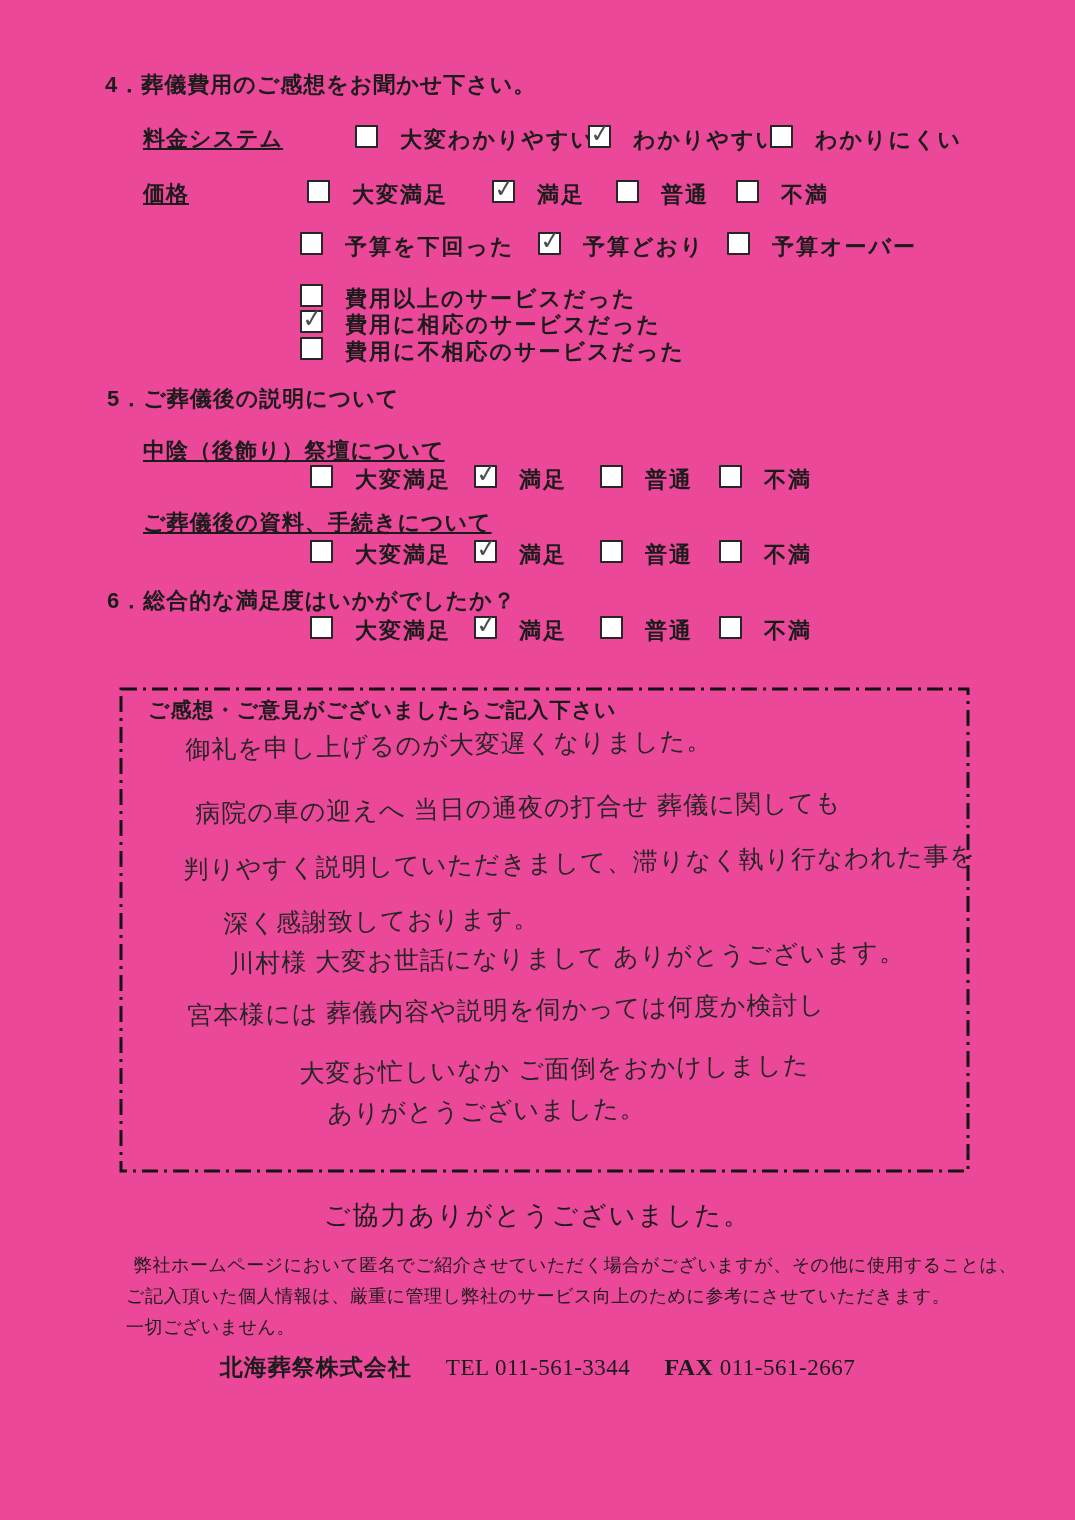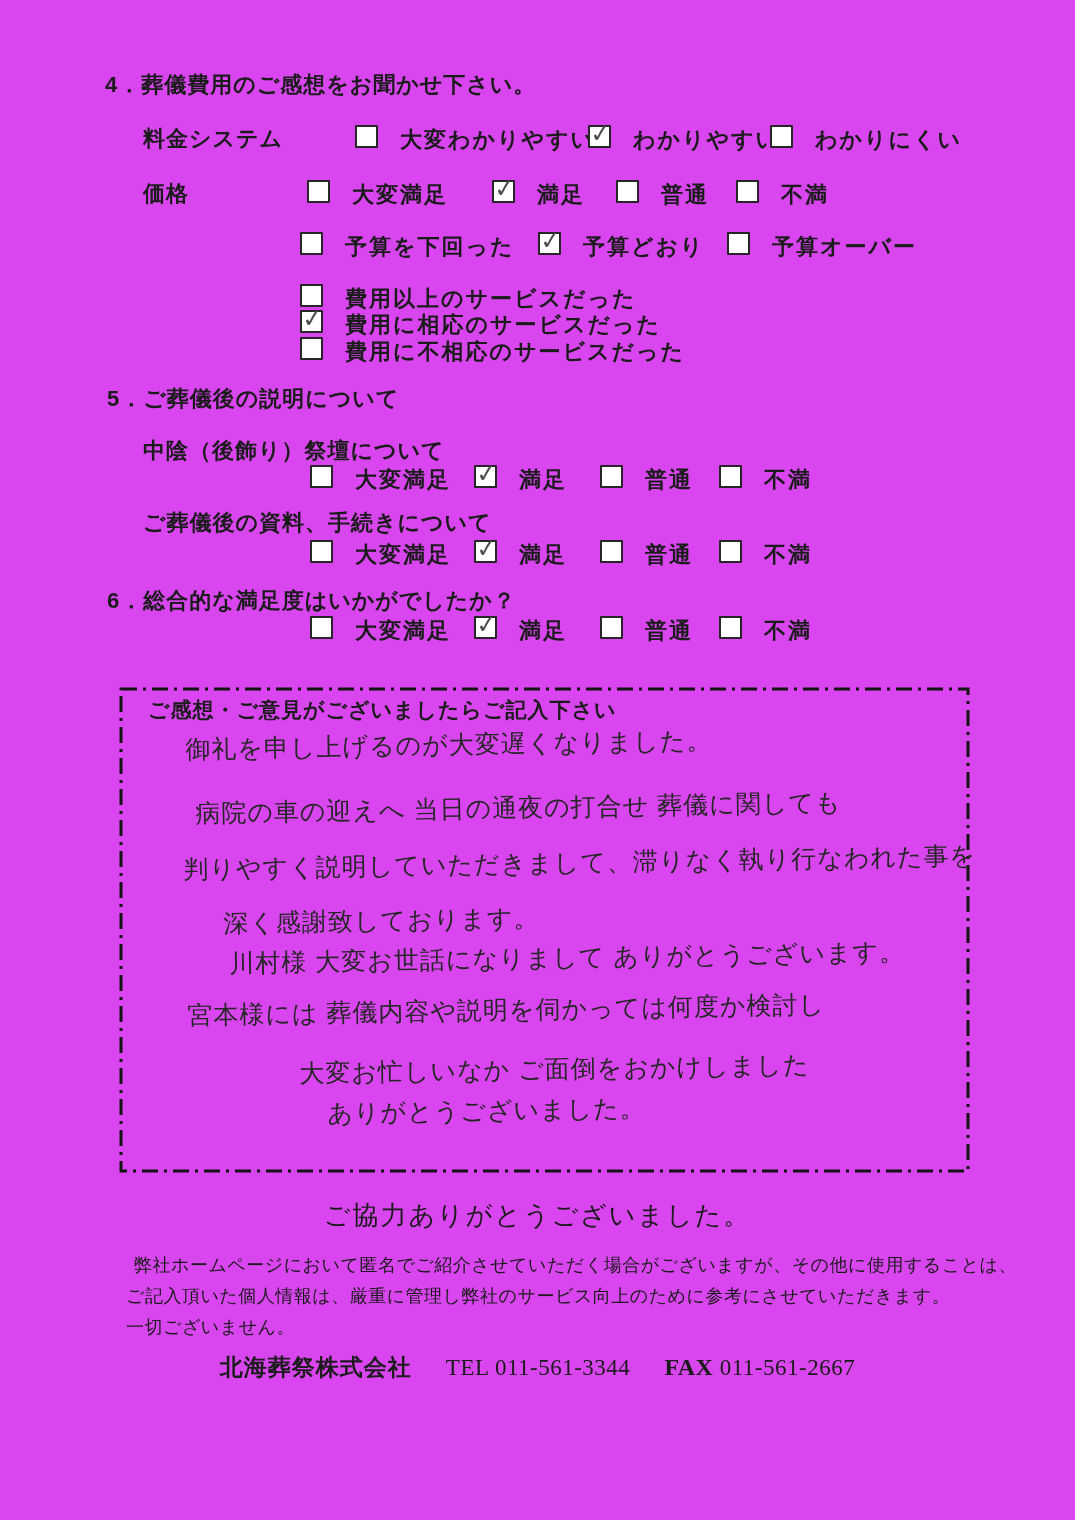--- a/index.html
+++ b/index.html
@@ -1,26 +1,26 @@
 <!DOCTYPE html>
 <html><head>
 <meta charset="utf-8">
 <style>
   html,body{margin:0;padding:0;background:#e8e8e8;}
   .page{
     position:relative; width:1075px; height:1520px; margin:0 auto;
-    background:#d946ef; overflow:hidden;
+    background:#ec4899; overflow:hidden;
     font-family:"Liberation Sans","DejaVu Sans",sans-serif;
     color:#1b1b1b;
   }
   .qtitle{
     position:absolute; font-size:22px; font-weight:600; letter-spacing:1px; white-space:nowrap;
   }
   .sublabel{
-    position:absolute; font-size:22px; font-weight:600; letter-spacing:1px; white-space:nowrap;
+    position:absolute; font-size:22px; font-weight:600; letter-spacing:1px; white-space:nowrap;text-decoration:underline;
   }
   .opt{
     position:absolute; display:flex; align-items:center; gap:22px; height:28px;
   }
   .cb{
     width:19px; height:19px; border:2px solid #262626; background:#fff;
     position:relative; flex:none; border-radius:1px;
   }
   .cb.checked::after{
     content:"✓";

